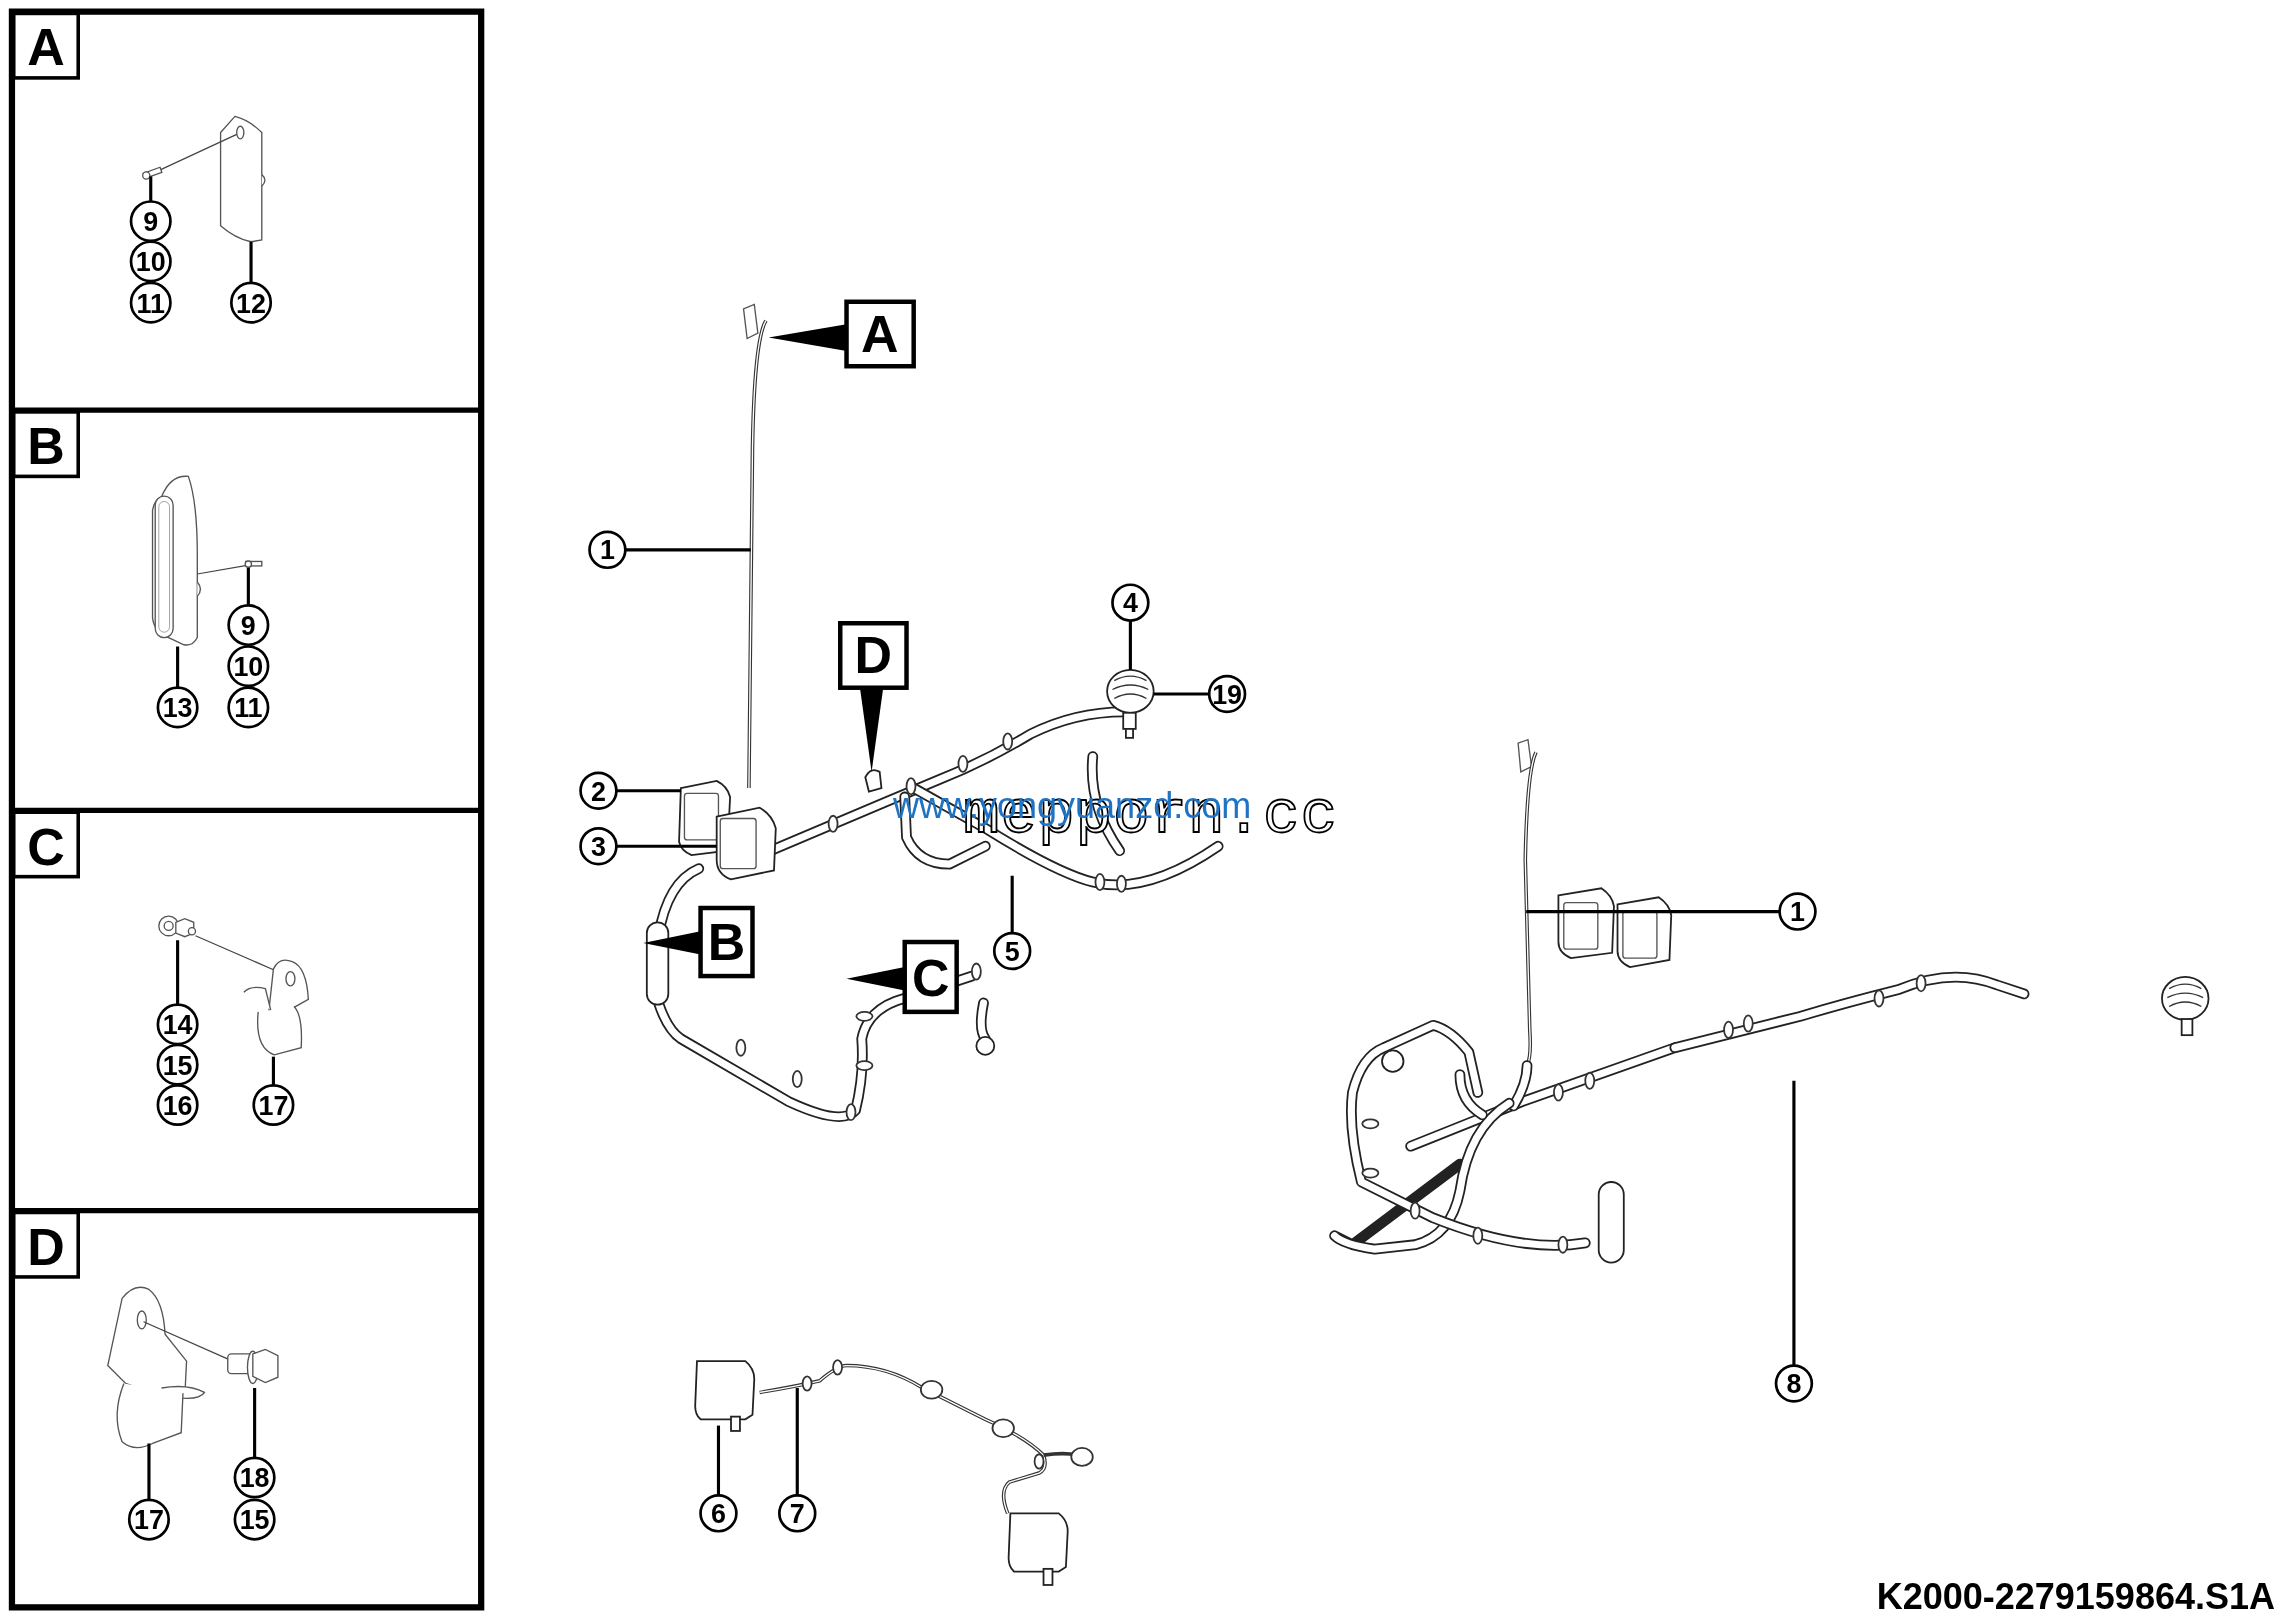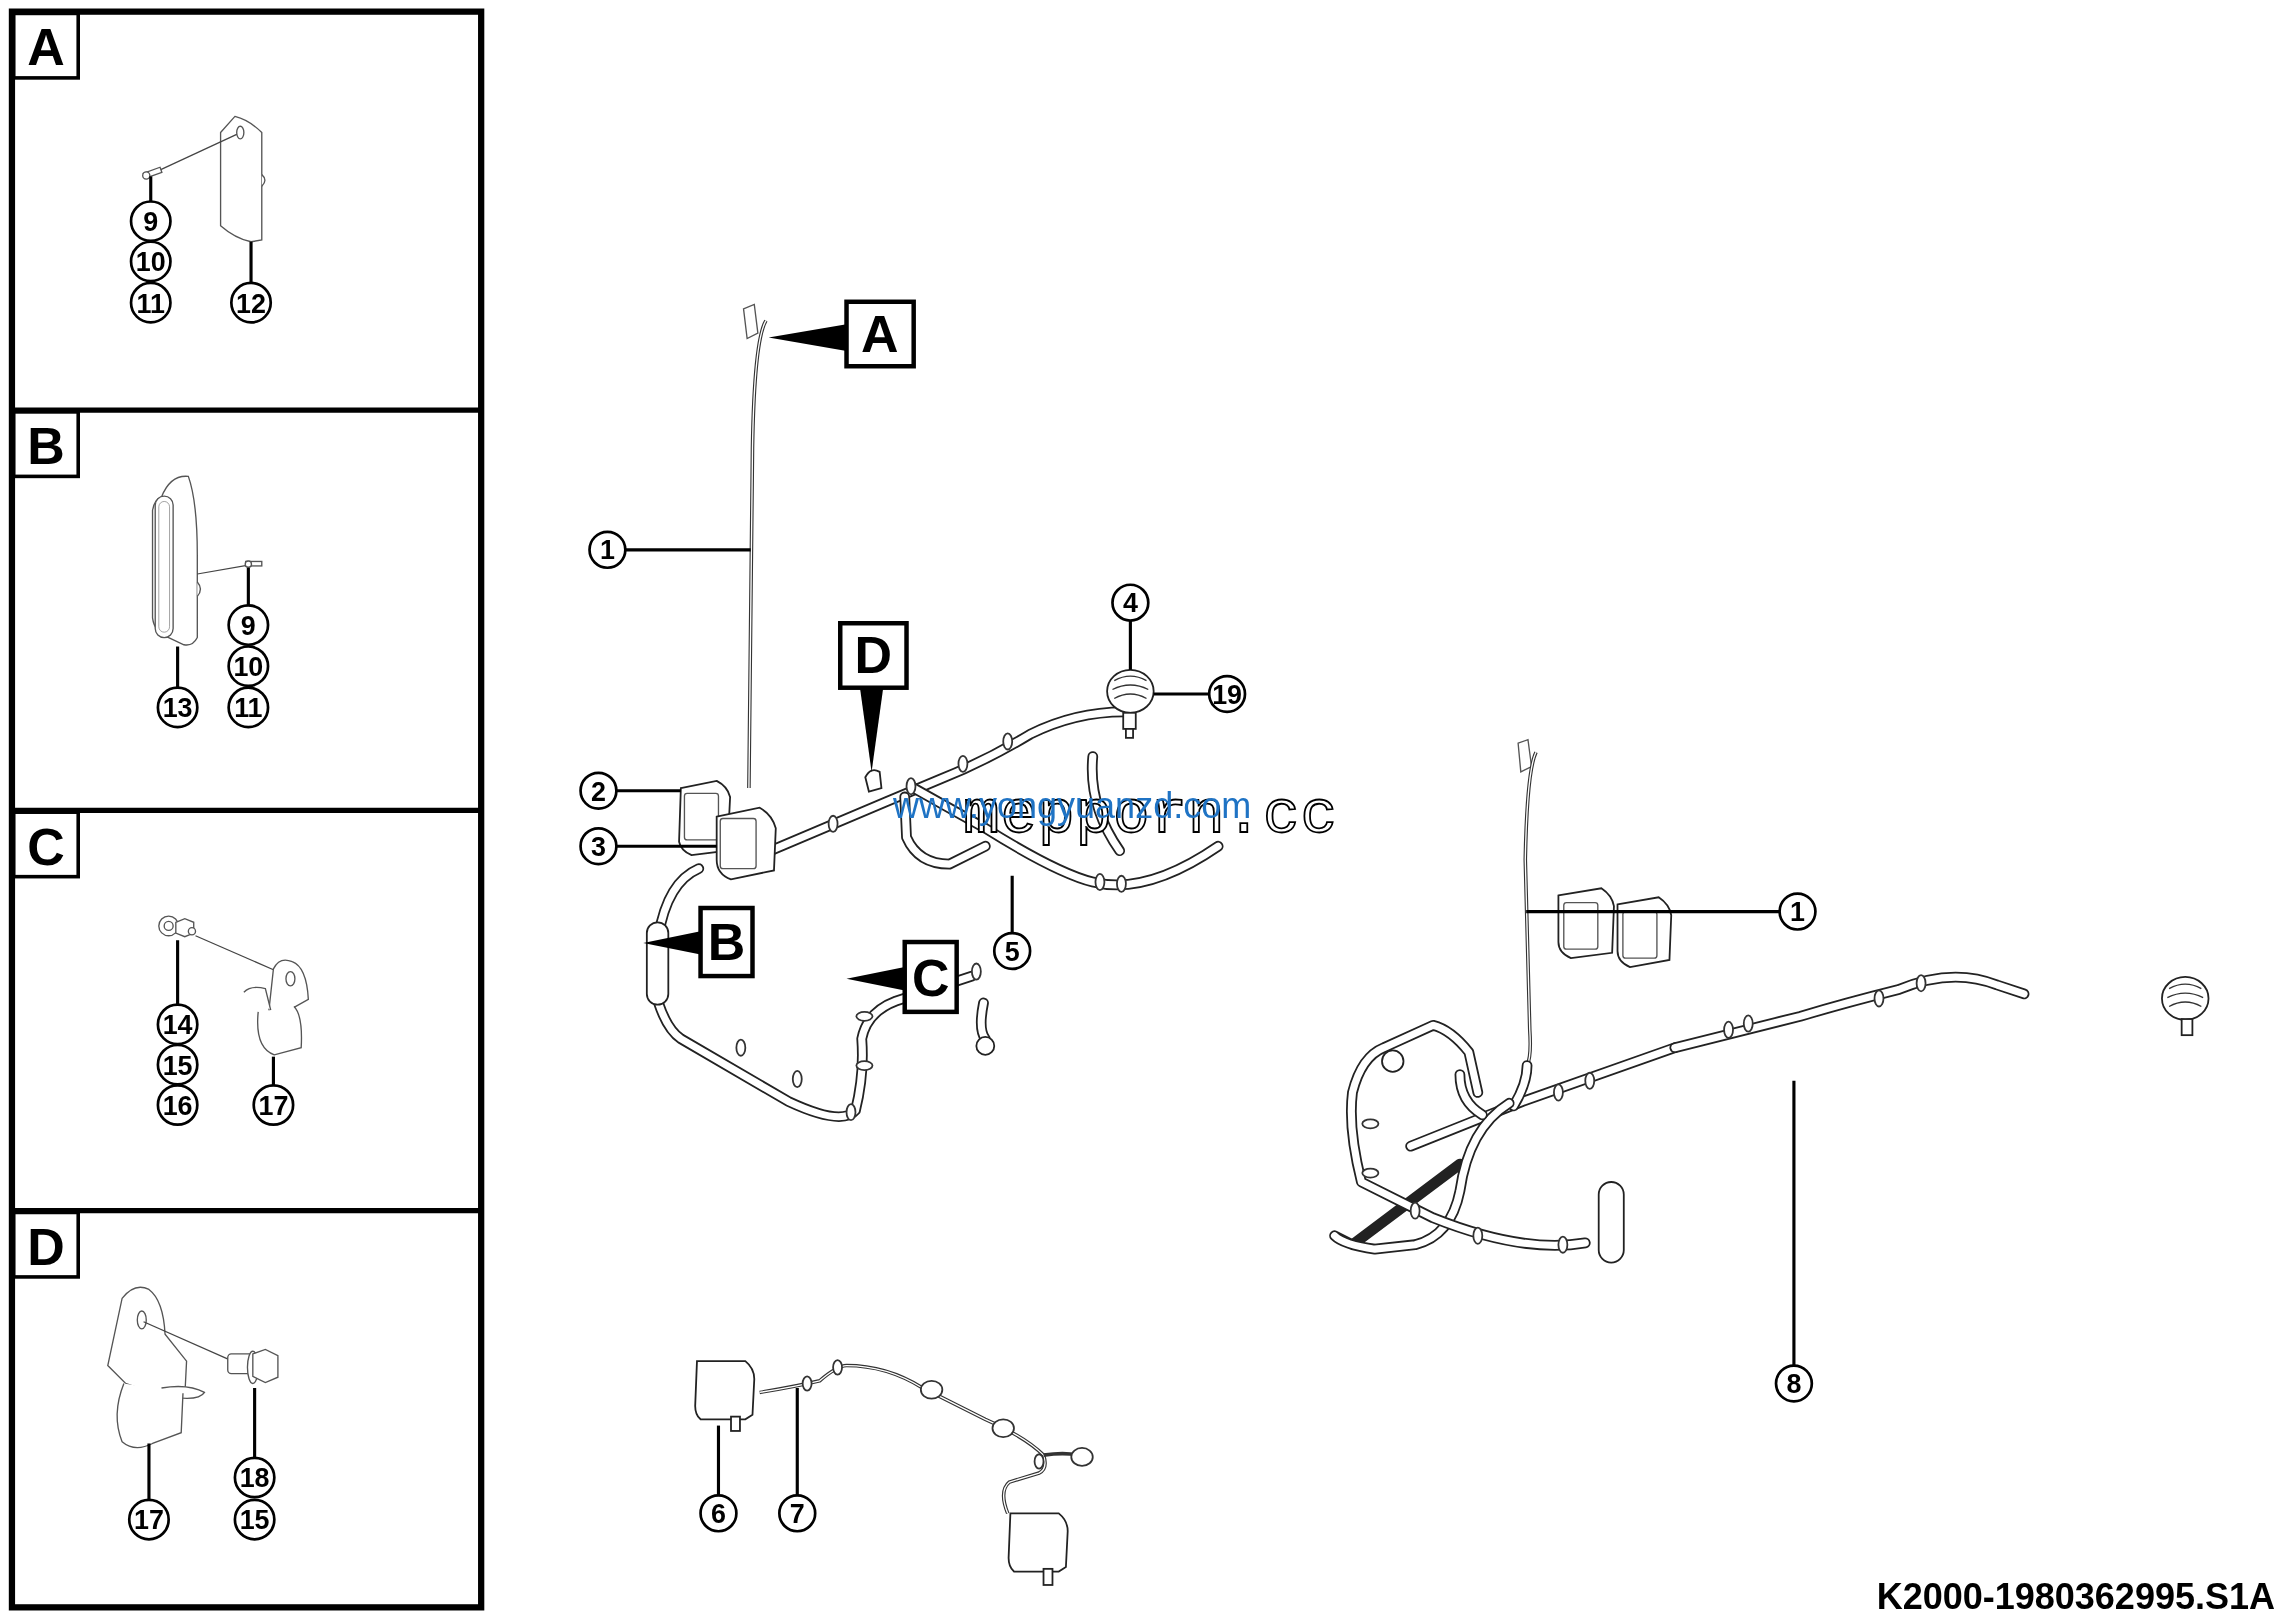--- a/index.html
+++ b/index.html
@@ -383,14 +383,14 @@
     <line class="leader" x1="2003" y1="1207" x2="2003" y2="1525"></line>
     <g>
         <circle cx="2003" cy="1545" r="20" fill="#fff" stroke="#000" stroke-width="3"></circle>
         <text class="callout-text" x="2003" y="1556" text-anchor="middle">8</text>
       </g>
   </g>
 </svg>
 
 <div class="wm-outline">mepporn.cc</div>
 <div class="wm-blue">www.yongyuanzd.com</div>
-<div class="doc-id">K2000-1980362995.S1A</div>
+<div class="doc-id">K2000-2279159864.S1A</div>
 
 
 </body></html>

